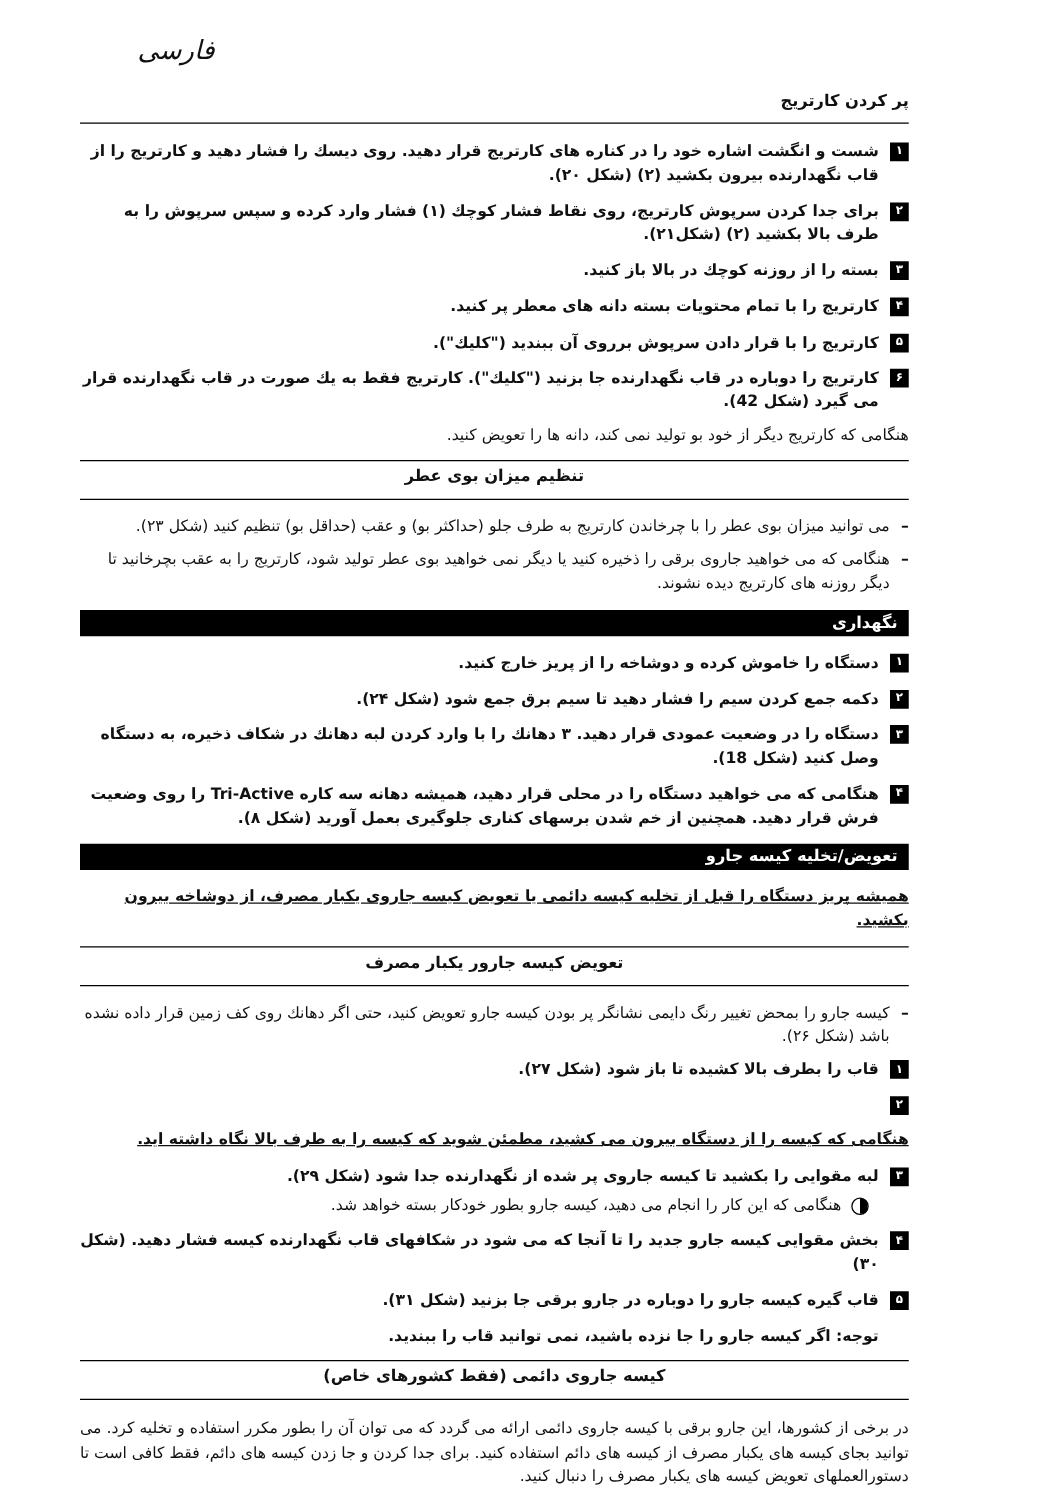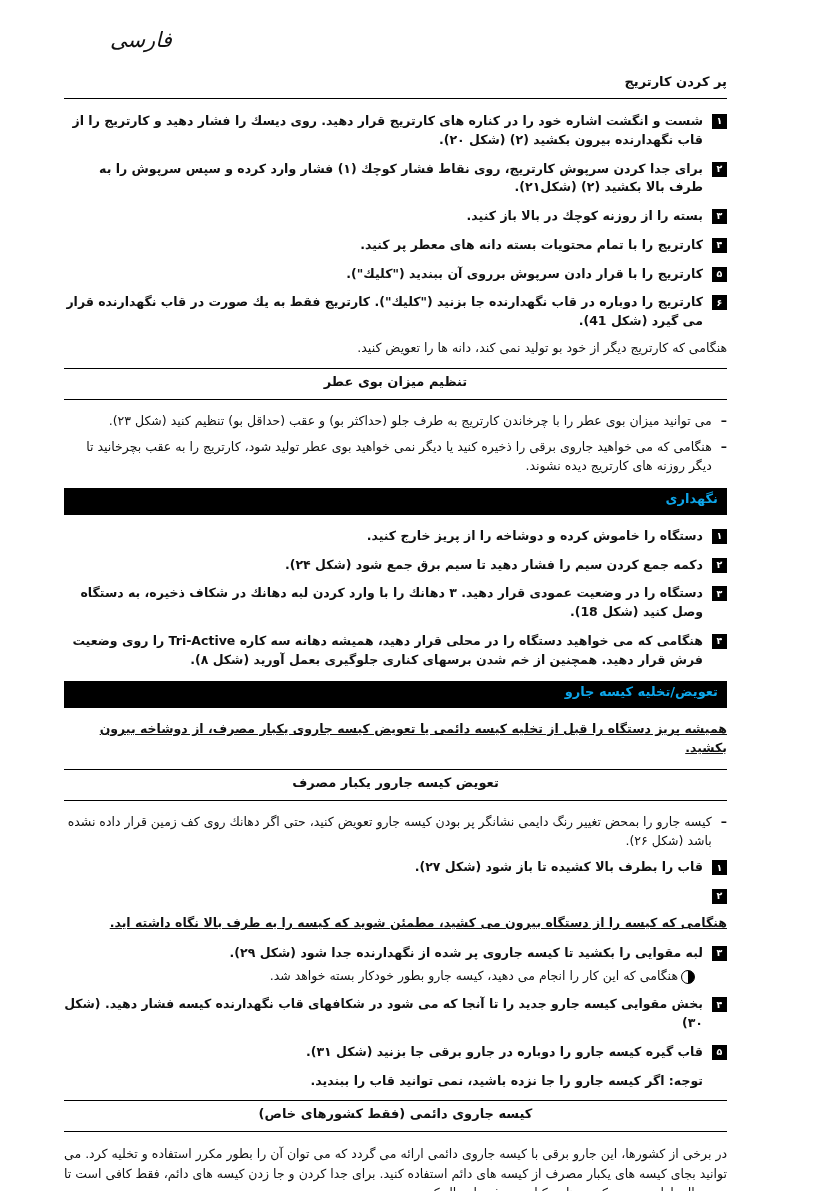--- a/index.html
+++ b/index.html
@@ -19,35 +19,35 @@
   .ruled-title{
     font-size:13px;font-weight:bold;text-align:right;
     border-bottom:1.6px solid #000;padding-bottom:9px;margin:0 0 13px;
   }
   .center-title{
     font-size:13px;font-weight:bold;text-align:center;
     border-top:1.6px solid #000;border-bottom:1.6px solid #000;
     padding:5px 0 10px;margin:10px 0 12px;
   }
   .black-bar{
-    background:#000;color:#0ea5e9;font-weight:bold;font-size:13px;
-    text-align:right;padding:3px 9px 9px;margin:12px 0 12px;
+    background:#000;color:#ffffff;font-weight:bold;font-size:13px;
+    text-align:right;padding:3px 9px 3px;margin:12px 0 12px;
   }
   .step{display:flex;align-items:flex-start;gap:9px;margin:0 0 10px;line-height:1.5;}
   .badge{
     flex:0 0 auto;width:15px;height:15px;background:#000;color:#fff;
     font-size:9.5px;font-weight:bold;display:flex;align-items:center;
     justify-content:center;margin-top:2px;
   }
   .step-text{font-weight:bold;}
   .plain{font-weight:normal;line-height:1.5;margin:-2px 0 10px;}
   .dash-item{display:flex;gap:9px;line-height:1.5;margin:0 0 8px;}
   .dash{flex:0 0 auto;font-weight:bold;}
   .warning{font-weight:bold;text-decoration:underline;line-height:1.5;margin:4px 0 11px;}
-  .subnote{display:flex;gap:3px;align-items:flex-start;padding-right:32px;margin:-6px 0 10px;line-height:1.5;}
+  .subnote{display:flex;gap:8px;align-items:flex-start;padding-right:32px;margin:-6px 0 10px;line-height:1.5;}
   .half-circle{
     flex:0 0 auto;width:12px;height:12px;border-radius:50%;
     border:1.5px solid #000;
     background:linear-gradient(to left,#000 50%,#fff 50%);
     margin-top:3px;
   }
   .note-line{font-weight:bold;padding-right:24px;line-height:1.5;margin:2px 0 10px;}
   .paragraph{line-height:1.55;margin:4px 0 0;text-align:justify;}
 </style>
 </head>
@@ -75,21 +75,21 @@
     <div class="step">
       <span class="badge">۴</span>
       <span class="step-text">كارتريج را با تمام محتويات بسته دانه های معطر پر كنيد.</span>
     </div>
     <div class="step">
       <span class="badge">۵</span>
       <span class="step-text">كارتريج را با قرار دادن سرپوش برروی آن ببنديد ("كليك").</span>
     </div>
     <div class="step">
       <span class="badge">۶</span>
-      <span class="step-text">كارتريج را دوباره در قاب نگهدارنده جا بزنيد ("كليك"). كارتريج فقط به يك صورت در قاب نگهدارنده قرار می گيرد (شكل 41).</span>
+      <span class="step-text">كارتريج را دوباره در قاب نگهدارنده جا بزنيد ("كليك"). كارتريج فقط به يك صورت در قاب نگهدارنده قرار می گيرد (شكل 42).</span>
     </div>
     <p class="plain">هنگامی كه كارتريج ديگر از خود بو توليد نمی كند، دانه ها را تعويض كنيد.</p>
   </section>
 
   <section>
     <h3 class="center-title">تنظيم ميزان بوی عطر</h3>
     <div class="dash-item">
       <span class="dash">–</span>
       <span>می توانيد ميزان بوی عطر را با چرخاندن كارتريج به طرف جلو (حداكثر بو) و عقب (حداقل بو) تنظيم كنيد (شكل ۲۳).</span>
     </div>

